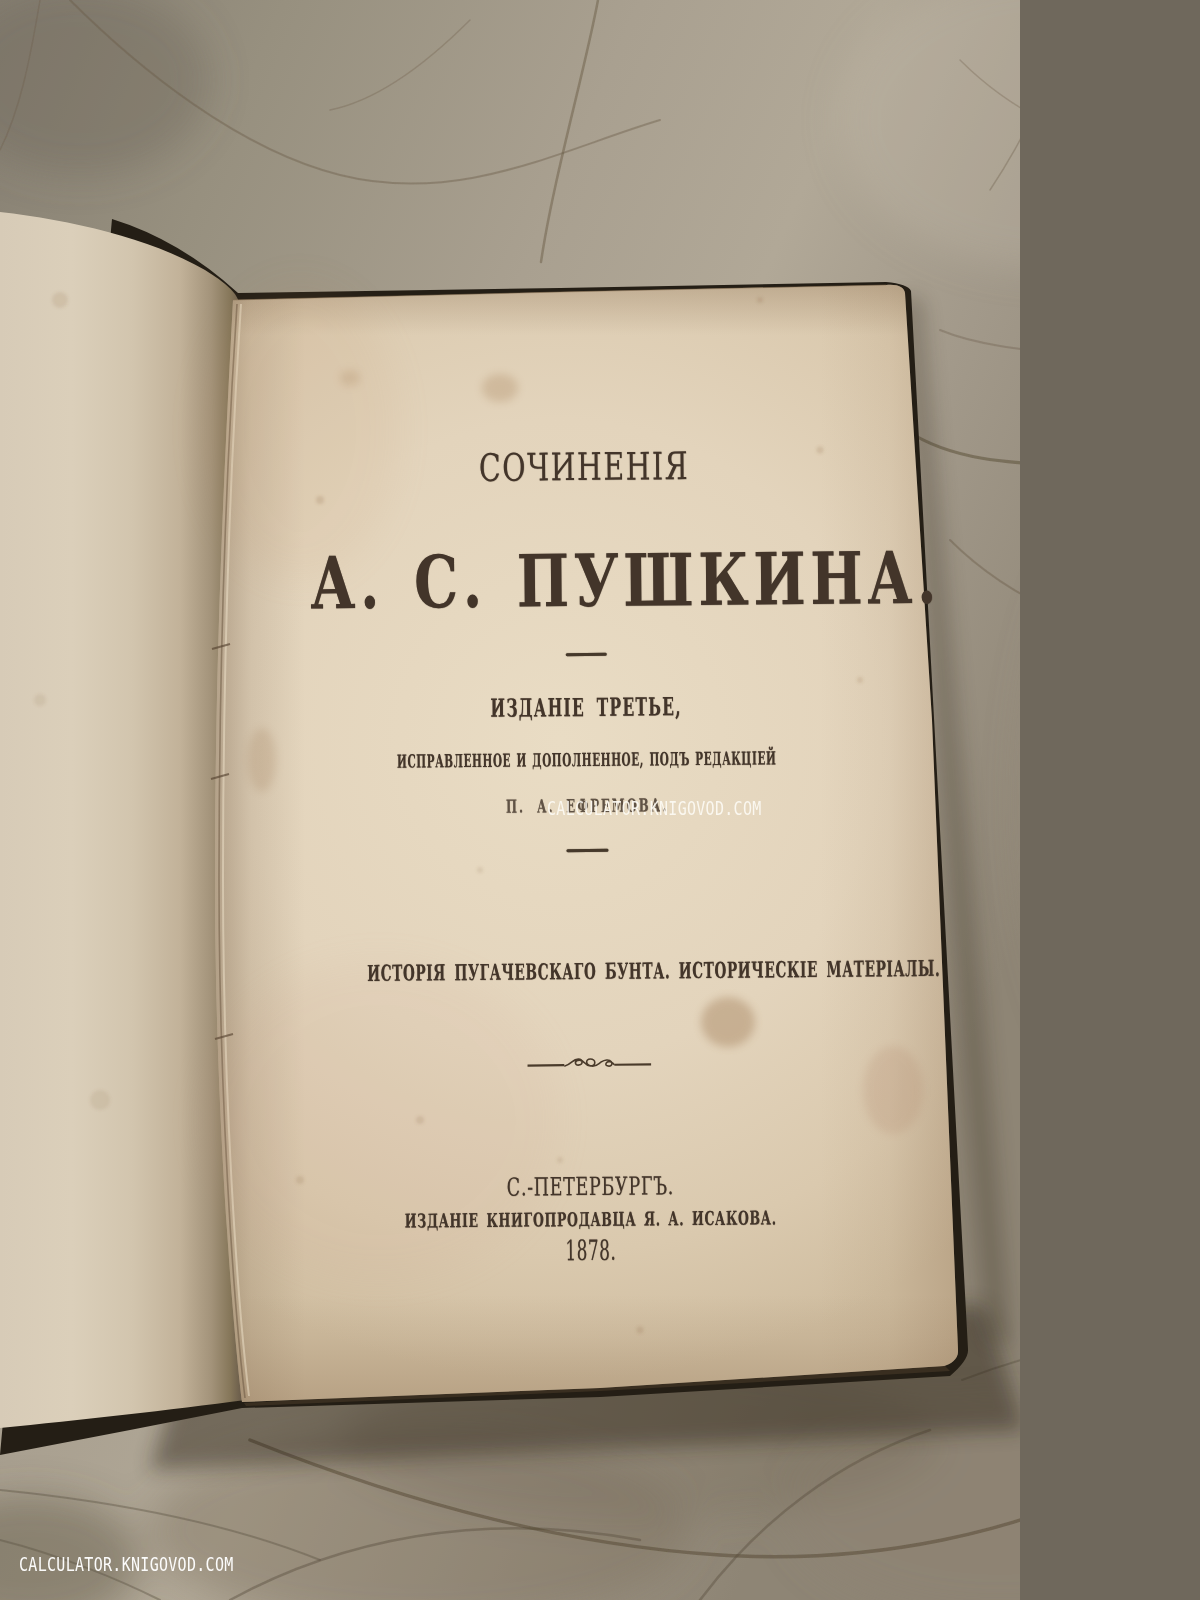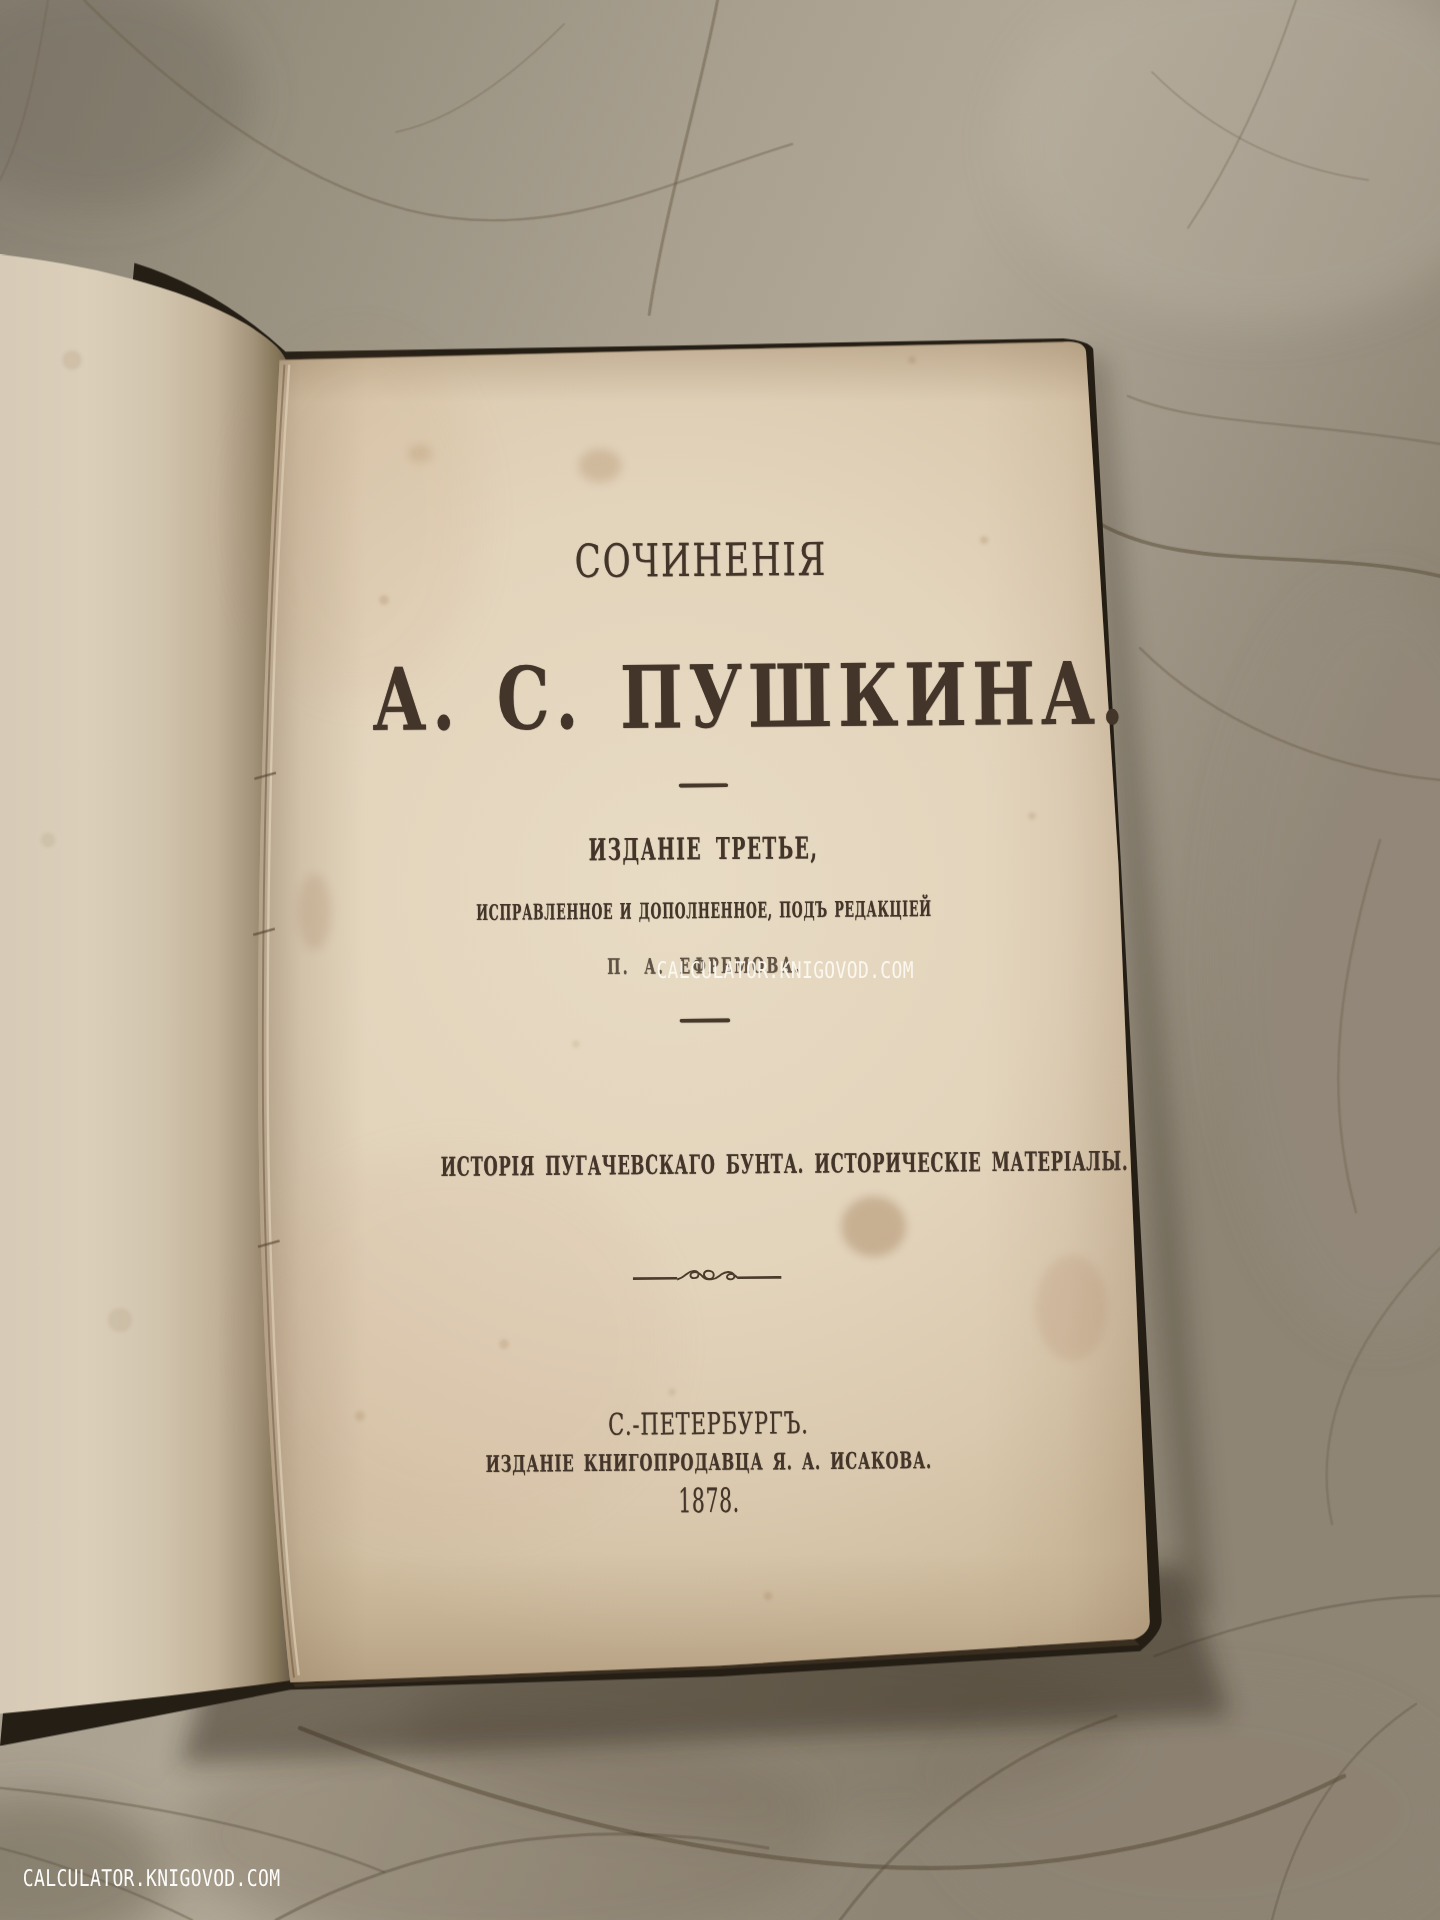--- a/index.html
+++ b/index.html
@@ -1,16 +1,16 @@
 <!DOCTYPE html>
 <html><head>
 <meta charset="utf-8">
 <style>
   html,body{margin:0;padding:0;background:#6f685c;}
-  .canvas{position:relative;width:1200px;height:1600px;overflow:hidden;
+  .canvas{position:relative;width:1020px;height:1600px;overflow:hidden;
           font-family:"DejaVu Serif", serif;}
   .canvas svg.scene{position:absolute;left:0;top:0;}
   
   .text-layer{position:absolute;left:230px;top:0;width:714px;height:1600px;
               transform:rotate(-0.5deg);z-index:6;color:#43352a;}
   .line{position:absolute;width:100%;text-align:center;line-height:1;white-space:nowrap;
         text-shadow:0 0 1px rgba(67,53,42,.45), .5px .5px 0 rgba(67,53,42,.2);}
   .series    {top:448px;font-size:38px;letter-spacing:2px;transform:scaleX(.75);}
   .author    {top:545px;font-size:72px;font-weight:bold;letter-spacing:6px;word-spacing:8px;transform:scaleX(.77);}
   .rule      {position:absolute;left:50%;height:3px;background:#46392b;border-radius:2px;

